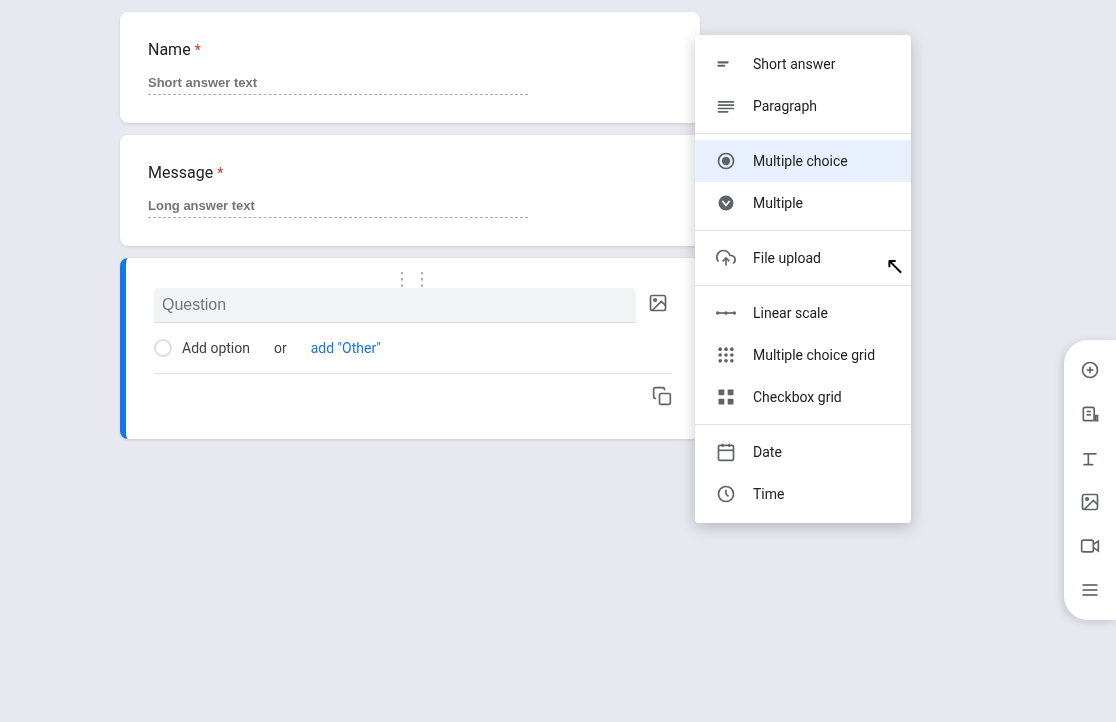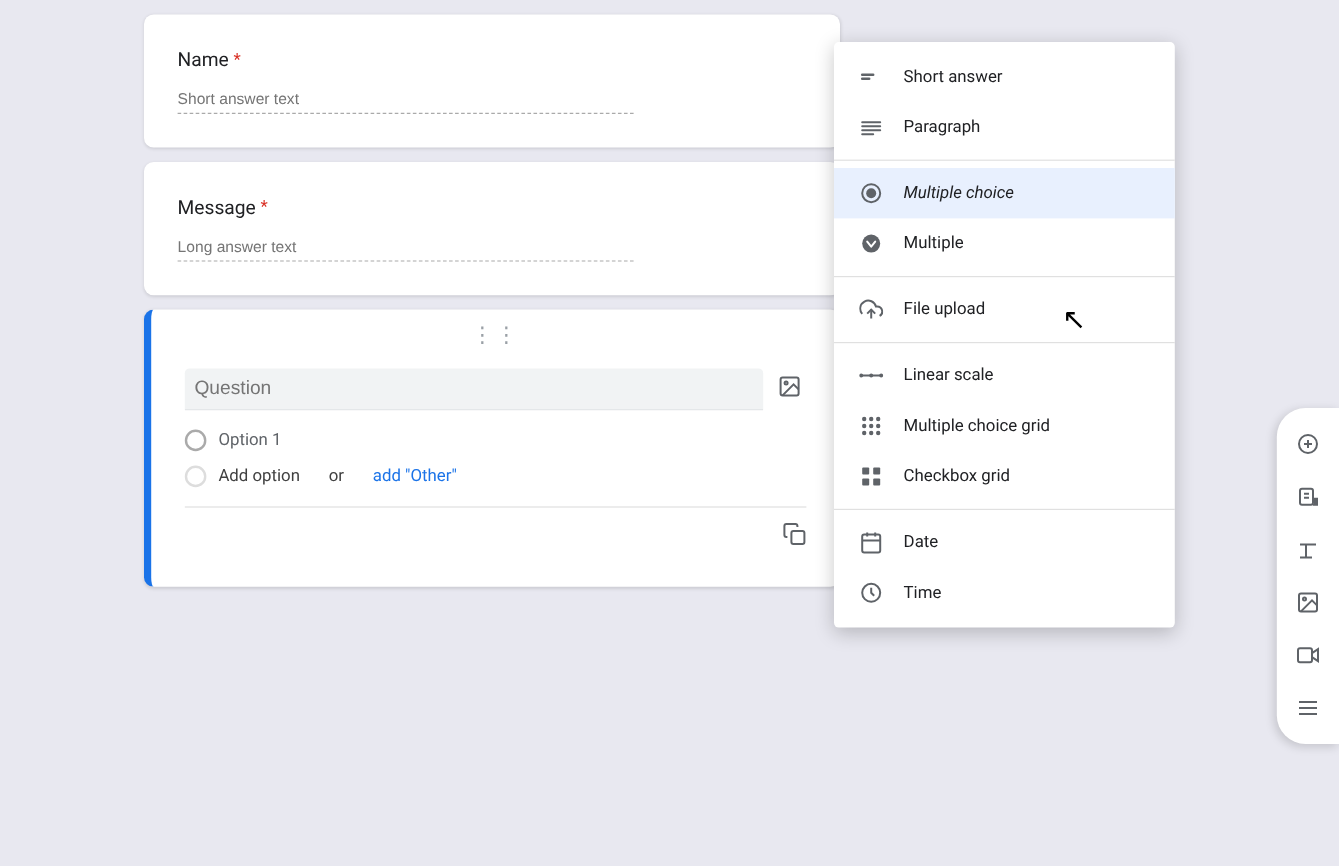--- a/index.html
+++ b/index.html
@@ -47,20 +47,21 @@
 
     .field-input-line {
       border: none;
       border-bottom: 1px dashed #aaa;
       color: #404040;
       font-size: 13px;
       width: 380px;
       padding: 4px 0;
       outline: none;
       background: transparent;
+      font-weight: bold;
     }
 
     .drag-handle {
       position: absolute;
       top: 10px;
       left: 50%;
       transform: translateX(-50%);
       color: #9aa0a6;
       font-size: 18px;
       cursor: grab;
@@ -78,21 +79,20 @@
       background: #f1f3f4;
       padding-left: 8px;
       border-radius: 4px 4px 0 0;
     }
 
     .question-row {
       display: flex;
       align-items: center;
       gap: 8px;
       margin-bottom: 16px;
-      margin-top: 19px;
     }
 
     .image-icon-btn {
       color: #5f6368;
       cursor: pointer;
       font-size: 20px;
       background: none;
       border: none;
       padding: 4px;
     }
@@ -146,39 +146,38 @@
     }
 
     
     .dropdown-menu {
       position: absolute;
       top: 35px;
       left: 695px;
       background: #fff;
       border-radius: 4px;
       box-shadow: 0 4px 16px rgba(0,0,0,0.22);
-      width: 284px;
+      width: 216px;
       z-index: 100;
       padding: 8px 0;
     }
 
     .menu-item {
       display: flex;
       align-items: center;
       gap: 16px;
       padding: 10px 20px;
       cursor: pointer;
       font-size: 14px;
       color: #202124;
       transition: background 0.1s;
     }
 
     .menu-item.highlighted {
       background: #e8f0fe;
-      font-style: italic;
     }
 
     .menu-divider {
       border: none;
       border-top: 1px solid #e0e0e0;
       margin: 6px 0;
     }
 
     .menu-icon {
       width: 22px;
@@ -265,24 +264,20 @@
       <input class="question-input" type="text" placeholder="Question" style="">
       <button class="image-icon-btn" title="Add image">
         <svg viewBox="0 0 24 24" fill="none" stroke="#5f6368" stroke-width="2">
           <rect x="3" y="3" width="18" height="18" rx="2"></rect>
           <circle cx="8.5" cy="8.5" r="1.5"></circle>
           <polyline points="21 15 16 10 5 21"></polyline>
         </svg>
       </button>
     </div>
 
-    <div class="option-row">
-      <div class="radio-circle"></div>
-      <span class="option-text">Option 1</span>
-    </div>
 
     <div class="option-row">
       <div class="radio-circle" style="border-color: #ddd;"></div>
       <span class="add-option-text" style="cursor:pointer;">Add option</span>
       <span class="add-option-text" style="margin: 0 14px;">or</span>
       <a class="add-other-link">add "Other"</a>
     </div>
 
     <div class="card-bottom">
       <button class="copy-btn" title="Duplicate">

